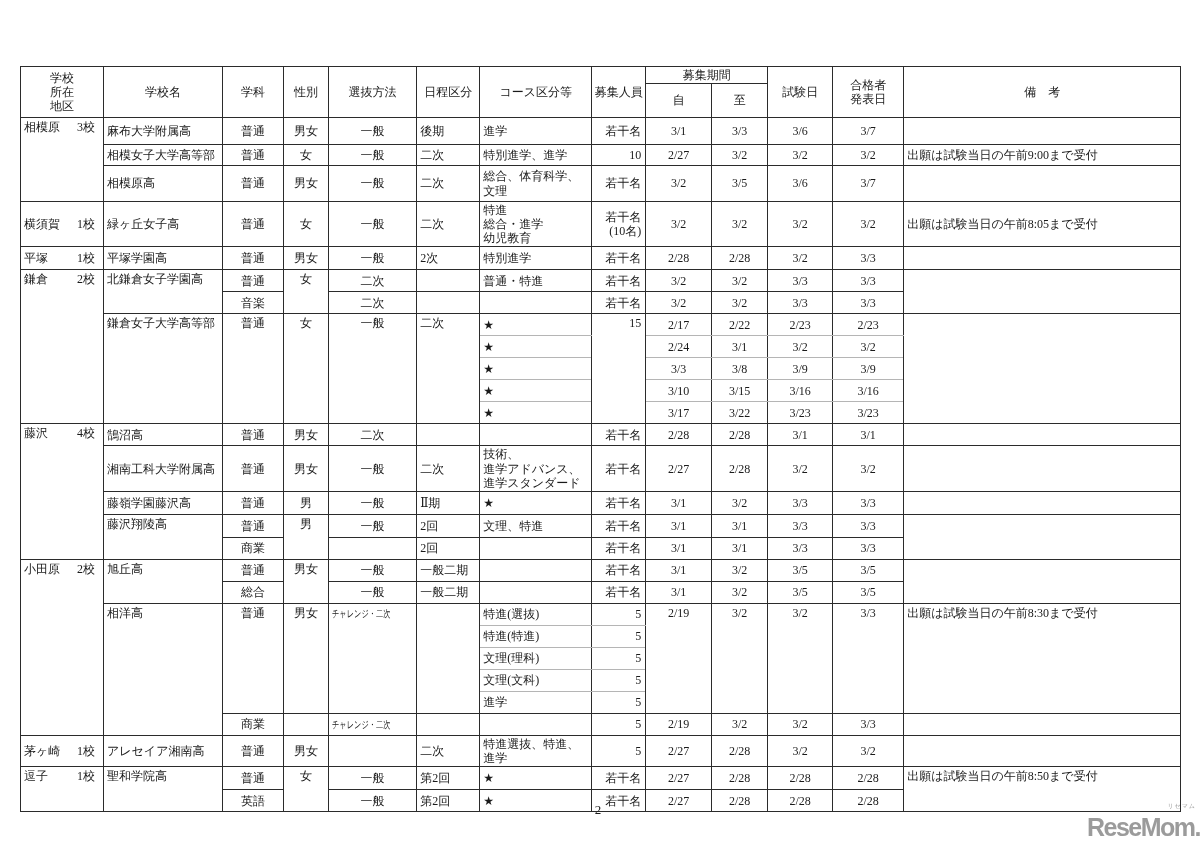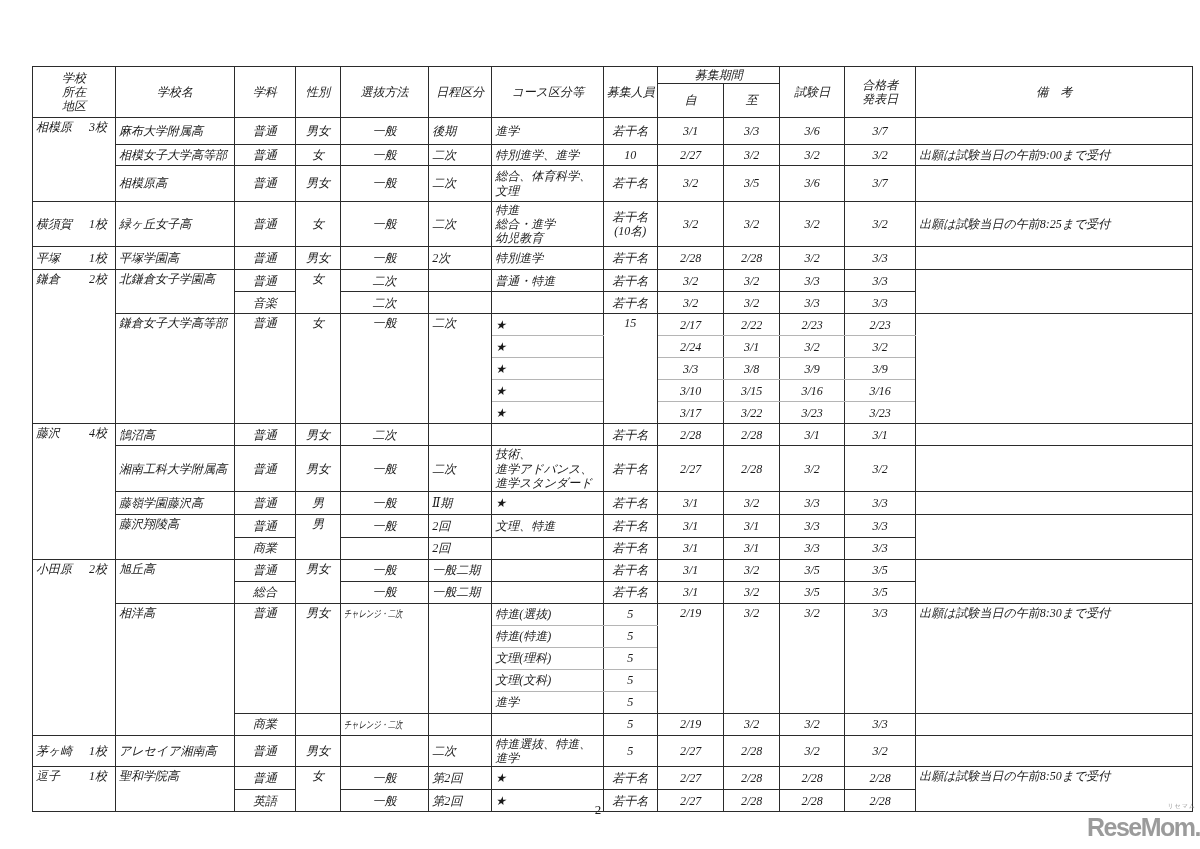--- a/index.html
+++ b/index.html
@@ -2,35 +2,35 @@
 <html><head>
 <meta charset="utf-8">
 <style>
   html,body{margin:0;padding:0;}
   body{
     width:1200px;height:849px;position:relative;background:#ffffff;
     font-family:"Liberation Serif","DejaVu Serif",serif;color:#1a1a1a;
     overflow:hidden;
   }
   table[data-name="admissions-table"]{
-    position:absolute;left:32px;top:66px;
-    border-collapse:collapse;table-layout:fixed;font-style:italic;
+    position:absolute;left:20px;top:66px;
+    border-collapse:collapse;table-layout:fixed;
   }
   td,th{
     border:1px solid #2b2b2b;
     font-size:12px;line-height:1.18;
     padding:1px 3px;
     white-space:pre-wrap;
     overflow:hidden;
     vertical-align:middle;
   }
   th{font-weight:normal;text-align:center;padding:0 1px;}
   td.al-c{text-align:center;}
   td.al-l{text-align:left;}
-  td.al-r{text-align:center;padding-right:4px;}
+  td.al-r{text-align:right;padding-right:4px;}
   td.v-top{vertical-align:top;padding-top:2px;}
   td.lb{border-bottom-color:#b5b5b5;}
   td.lt{border-top-color:#b5b5b5;}
   .dflex{display:flex;justify-content:space-between;padding-right:5px;}
   .condensed{
     display:inline-block;font-size:10px;white-space:nowrap;
     transform:scaleX(0.72);transform-origin:left center;
   }
   .page-number{
     position:absolute;left:558px;top:802px;width:80px;
@@ -145,21 +145,21 @@
           <td data-name="cell-schedule" class="al-l">二次</td>
           <td data-name="cell-course" class="al-l">特進
 総合・進学
 幼児教育</td>
           <td data-name="cell-quota" class="al-r">若干名
 (10名)</td>
           <td data-name="cell-from" class="al-c">3/2</td>
           <td data-name="cell-to" class="al-c">3/2</td>
           <td data-name="cell-exam" class="al-c">3/2</td>
           <td data-name="cell-announce" class="al-c">3/2</td>
-          <td data-name="cell-remarks" class="al-l">出願は試験当日の午前8:25まで受付</td>
+          <td data-name="cell-remarks" class="al-l">出願は試験当日の午前8:05まで受付</td>
         </tr>
         <tr data-name="table-row" style="height: 23px; margin-left: 7px;">
           <td data-name="cell-district" class="al-l"><div class="dflex"><span data-name="district-name">平塚</span><span data-name="district-count">1校</span></div></td>
           <td data-name="cell-school" class="al-l">平塚学園高</td>
           <td data-name="cell-department" class="al-c">普通</td>
           <td data-name="cell-gender" class="al-c">男女</td>
           <td data-name="cell-method" class="al-c">一般</td>
           <td data-name="cell-schedule" class="al-l">2次</td>
           <td data-name="cell-course" class="al-l">特別進学</td>
           <td data-name="cell-quota" class="al-r">若干名</td>

